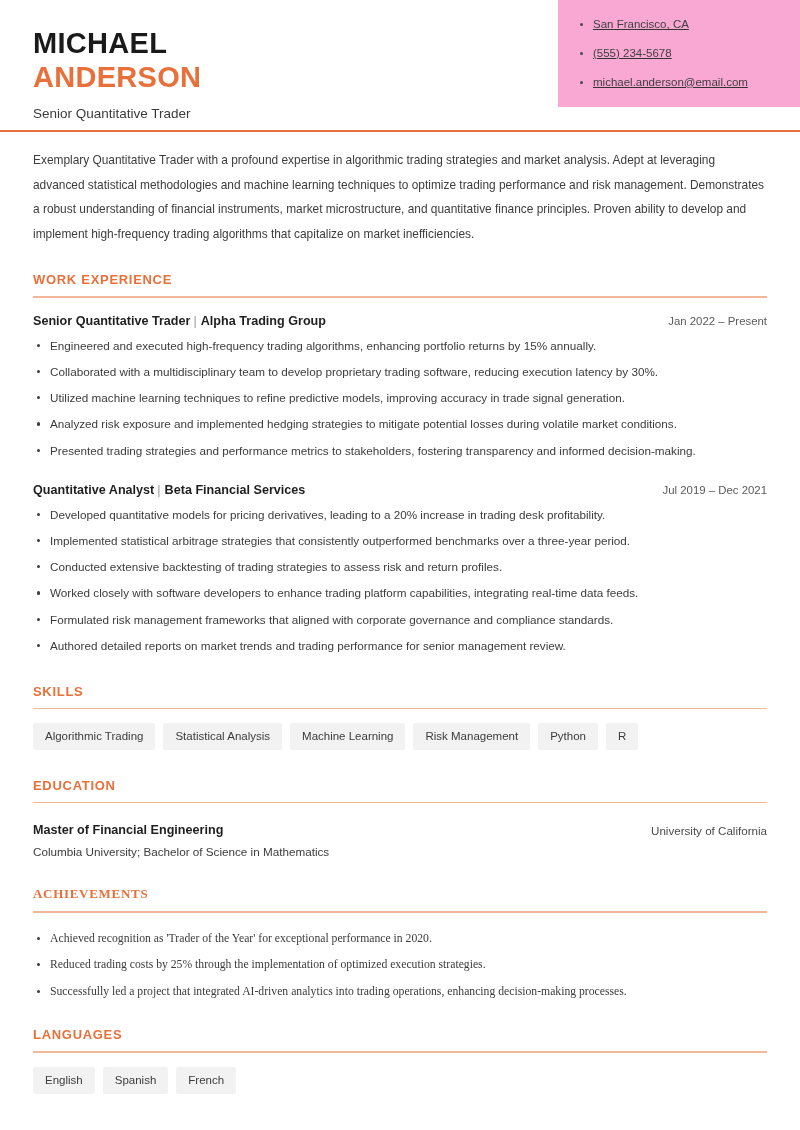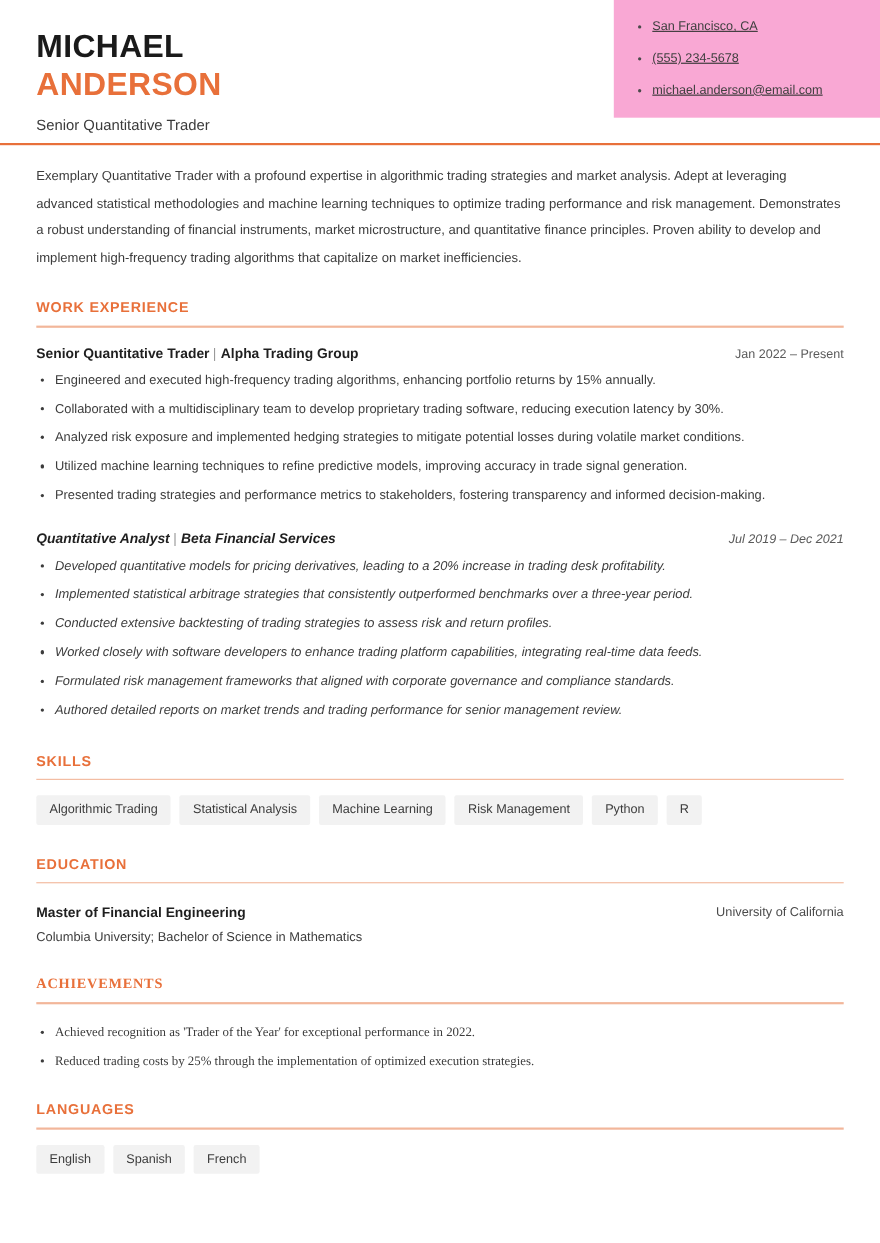--- a/index.html
+++ b/index.html
@@ -194,21 +194,21 @@
     font-size: 11.5px;
     padding: 7px 12px;
     border-radius: 2px;
     line-height: 1.1;
     white-space: nowrap;
   }
 
   
   .edu-head {
     display: flex;
-    align-items: flex-start;
+    align-items: flex-end;
     justify-content: space-between;
     margin-top: 20px;
   }
   .edu-degree {
     font-size: 12.6px;
     font-weight: bold;
     color: #1f1f1f;
   }
   .edu-school {
     font-size: 11.6px;
@@ -265,27 +265,27 @@
       <div class="entry">
         <div class="entry-head">
           <div class="entry-title">
             <span>Senior Quantitative Trader</span><span class="entry-sep">|</span><span>Alpha Trading Group</span>
           </div>
           <div class="entry-date">Jan 2022 – Present</div>
         </div>
         <ul class="bullets">
           <li>Engineered and executed high-frequency trading algorithms, enhancing portfolio returns by 15% annually.</li>
           <li>Collaborated with a multidisciplinary team to develop proprietary trading software, reducing execution latency by 30%.</li>
+          <li>Utilized machine learning techniques to refine predictive models, improving accuracy in trade signal generation.</li>
           <li>Analyzed risk exposure and implemented hedging strategies to mitigate potential losses during volatile market conditions.</li>
-          <li>Utilized machine learning techniques to refine predictive models, improving accuracy in trade signal generation.</li>
           <li>Presented trading strategies and performance metrics to stakeholders, fostering transparency and informed decision-making.</li>
         </ul>
       </div>
 
-      <div class="entry" style="margin-top:24px;font-style:italic;">
+      <div class="entry" style="margin-top:24px;">
         <div class="entry-head">
           <div class="entry-title">
             <span>Quantitative Analyst</span><span class="entry-sep">|</span><span>Beta Financial Services</span>
           </div>
           <div class="entry-date">Jul 2019 – Dec 2021</div>
         </div>
         <ul class="bullets">
           <li>Developed quantitative models for pricing derivatives, leading to a 20% increase in trading desk profitability.</li>
           <li>Implemented statistical arbitrage strategies that consistently outperformed benchmarks over a three-year period.</li>
           <li>Conducted extensive backtesting of trading strategies to assess risk and return profiles.</li>
@@ -316,22 +316,23 @@
         <div class="edu-degree">Master of Financial Engineering</div>
         <div class="edu-school">University of California</div>
       </div>
       <div class="edu-detail">Columbia University; Bachelor of Science in Mathematics</div>
     </div>
 
     <div class="section section-achievements" style="margin-top:28px;font-family:Liberation Serif, serif;">
       <div class="section-title">ACHIEVEMENTS</div>
       <div class="section-rule"></div>
       <ul class="bullets">
-        <li>Achieved recognition as 'Trader of the Year' for exceptional performance in 2022.</li>
+        <li>Achieved recognition as 'Trader of the Year' for exceptional performance in 2020.</li>
         <li>Reduced trading costs by 25% through the implementation of optimized execution strategies.</li>
+        <li>Successfully led a project that integrated AI-driven analytics into trading operations, enhancing decision-making processes.</li>
       </ul>
     </div>
 
     <div class="section section-languages" style="margin-top:28px;">
       <div class="section-title">LANGUAGES</div>
       <div class="section-rule"></div>
       <div class="chips">
         <span class="chip">English</span>
         <span class="chip">Spanish</span>
         <span class="chip">French</span>

